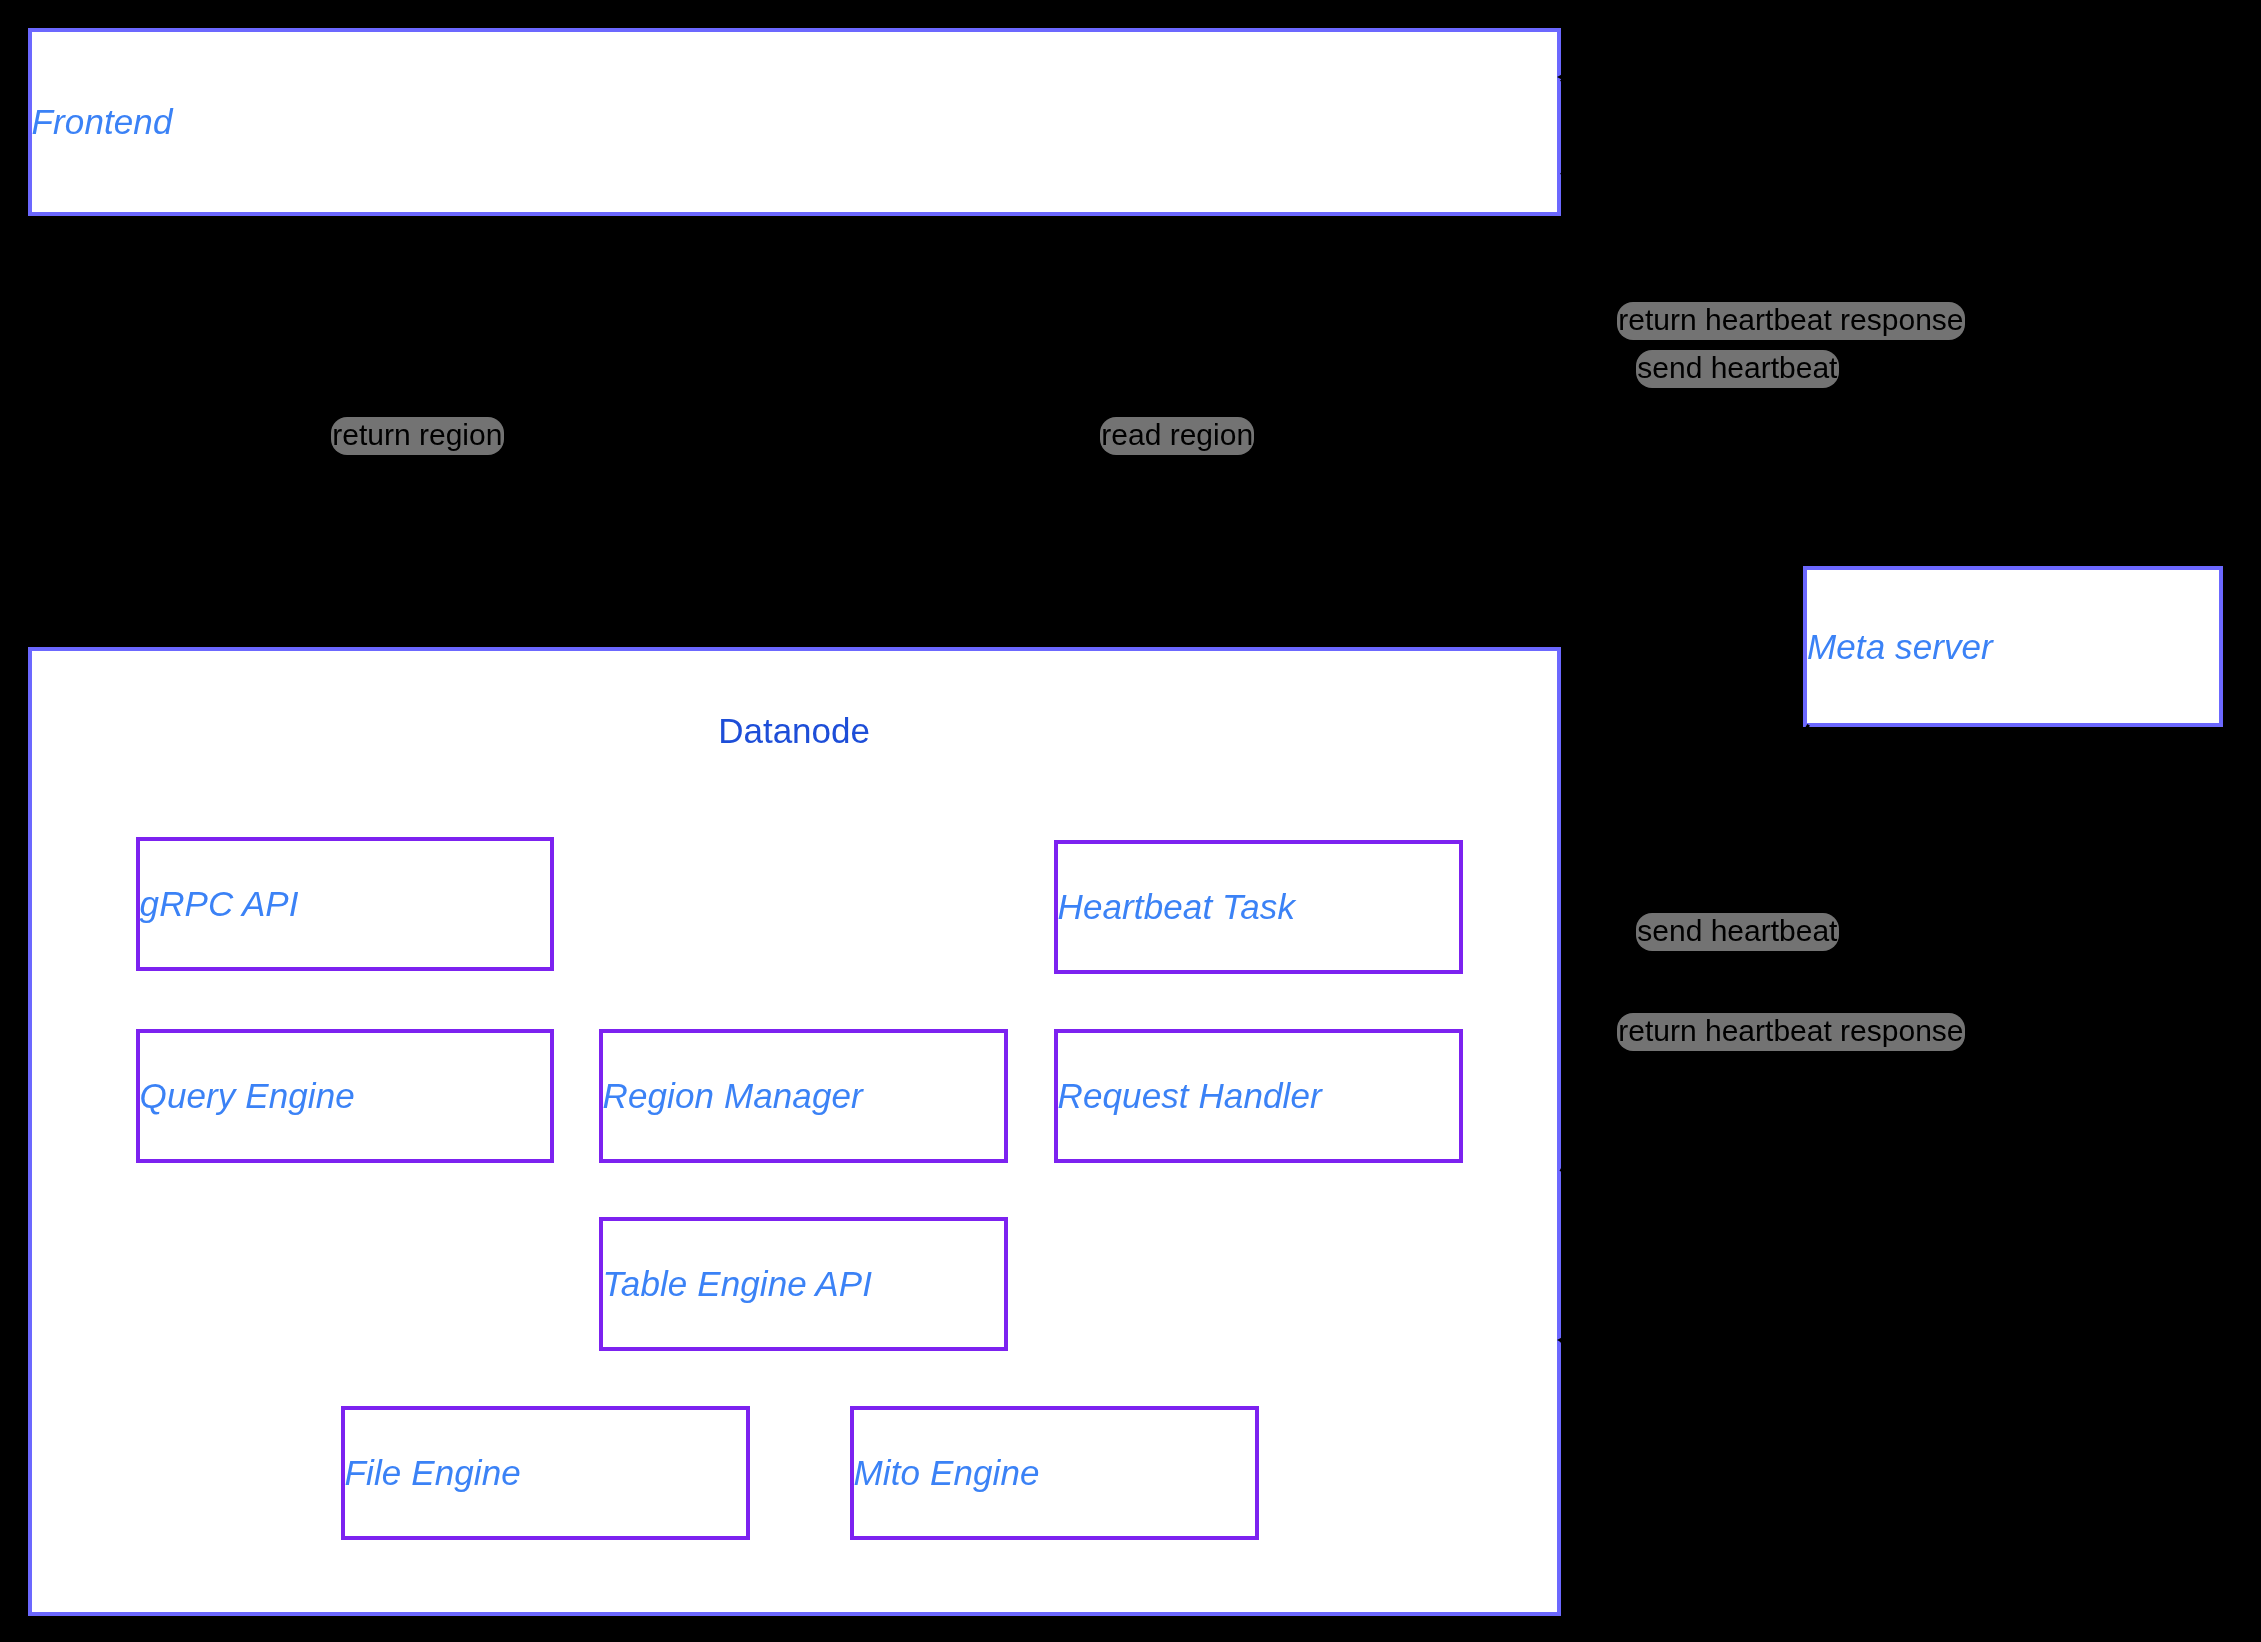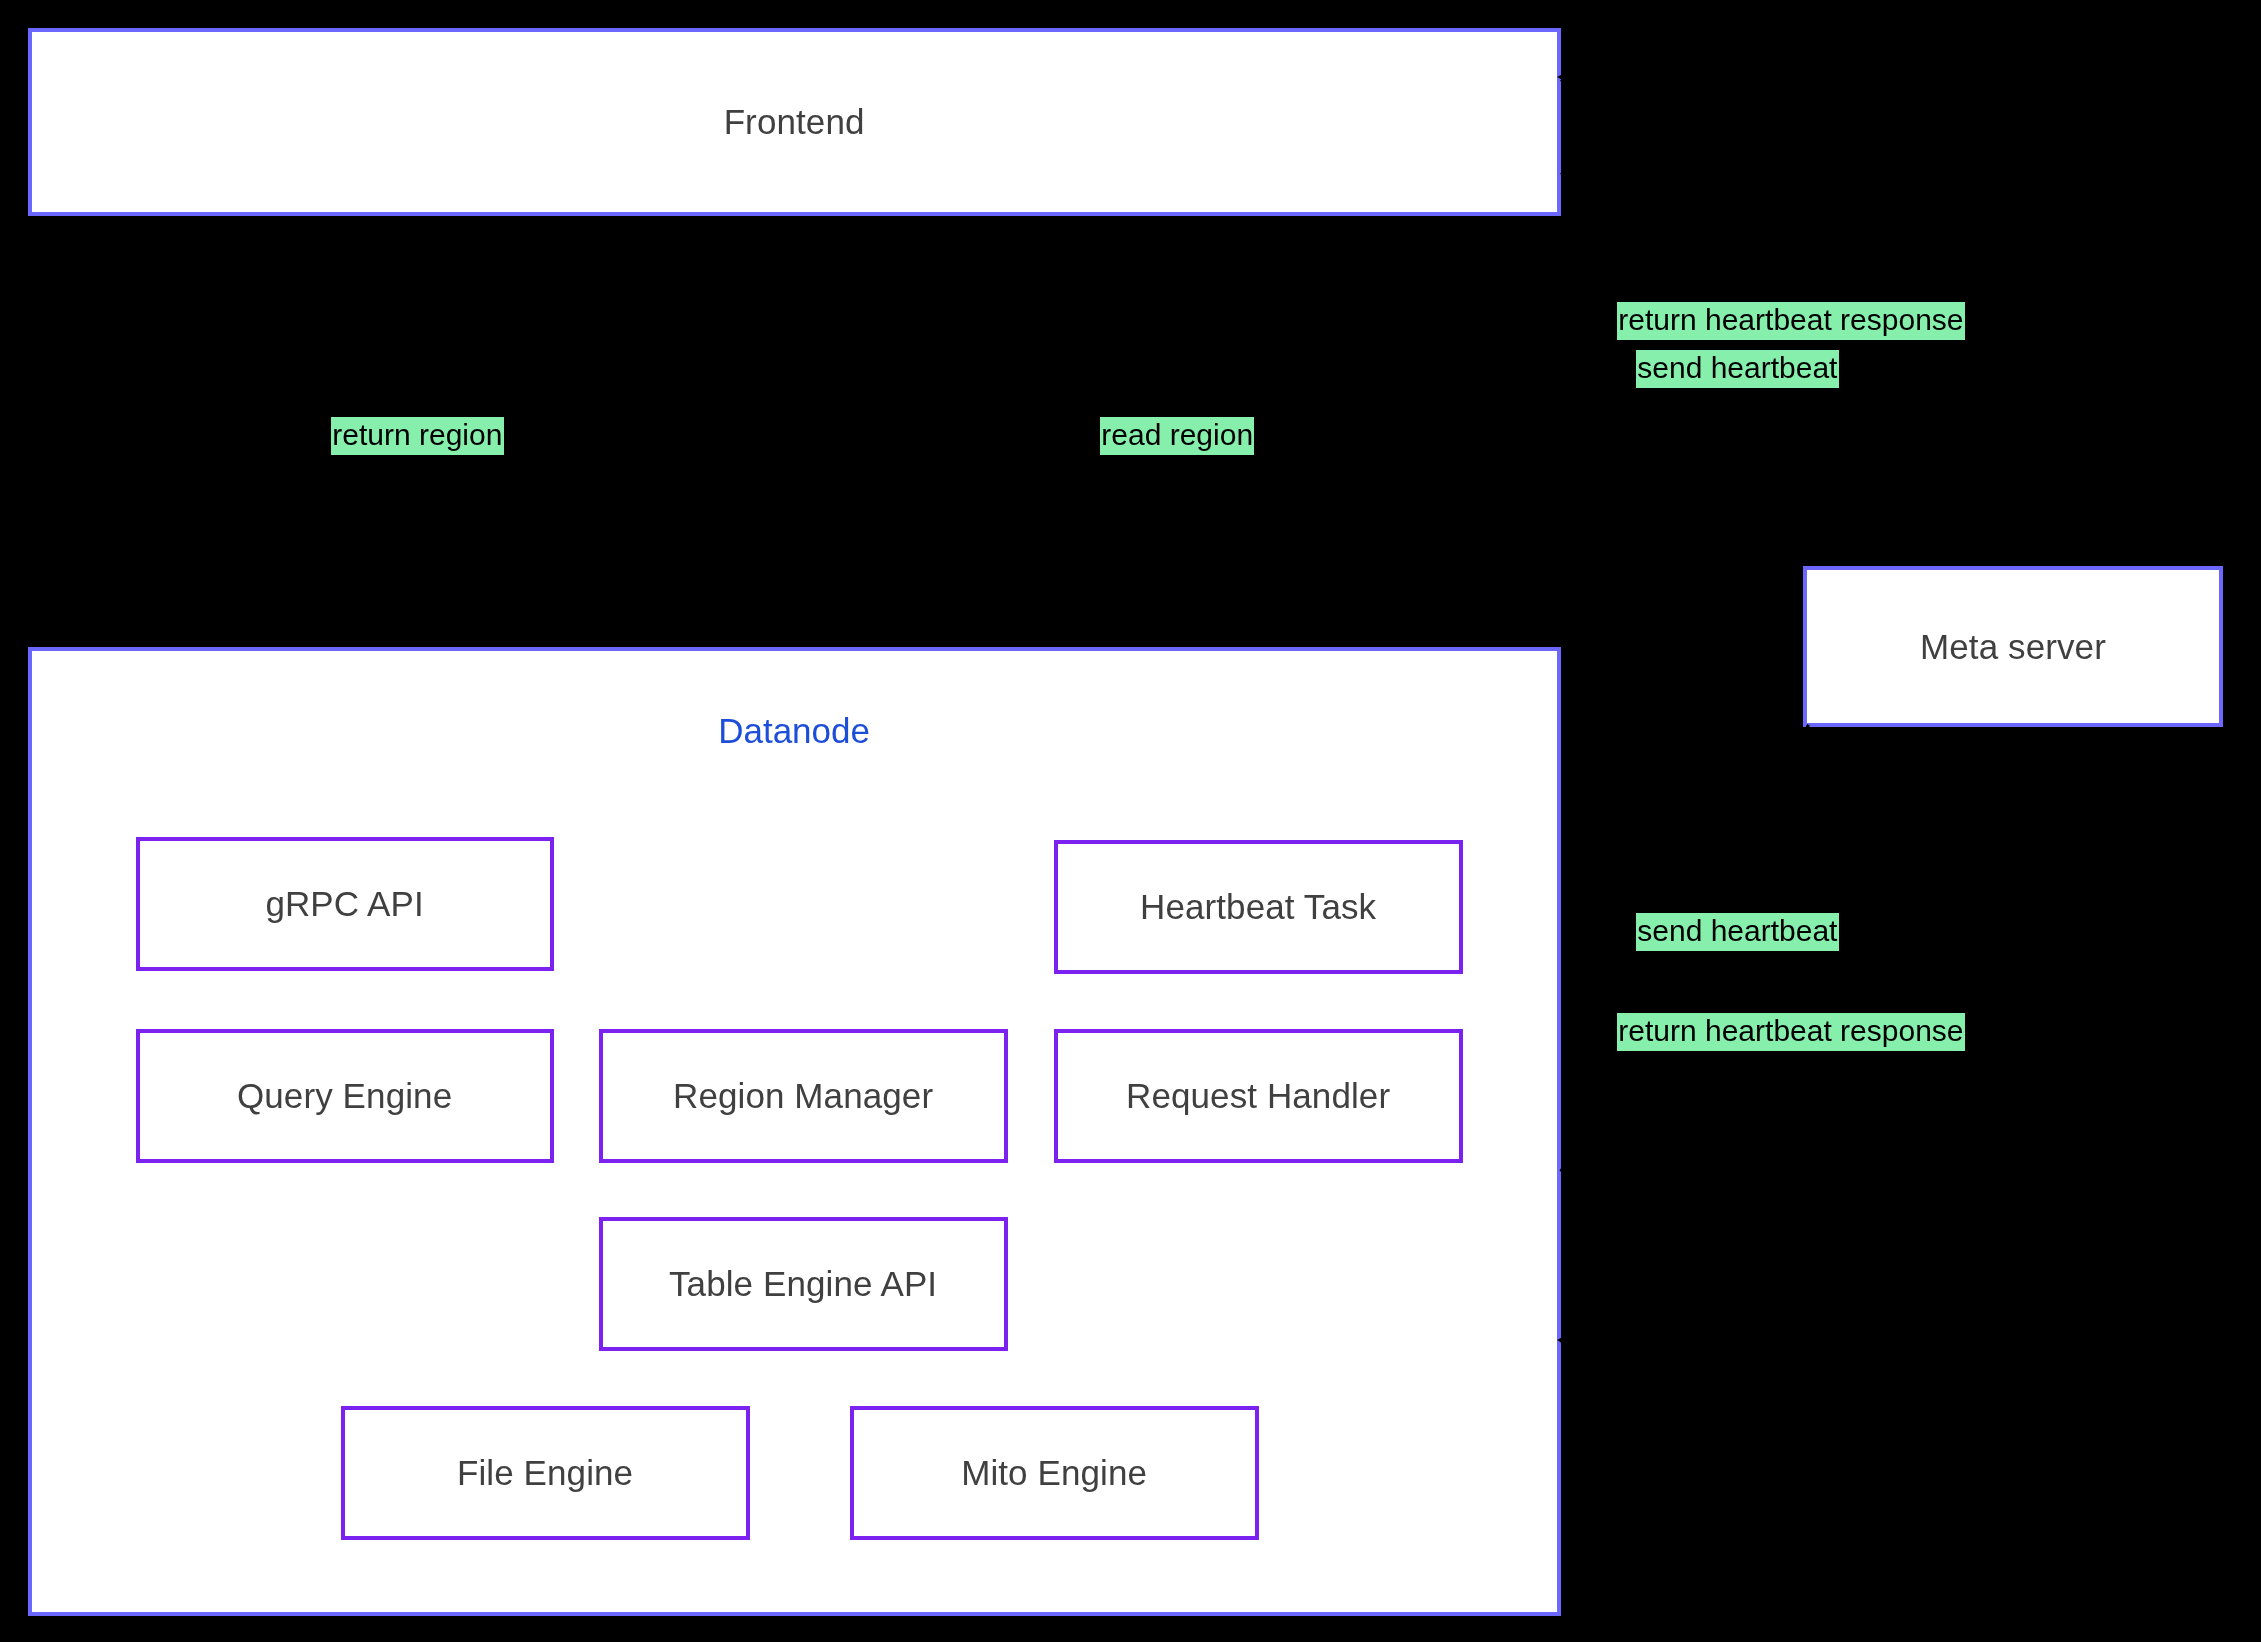--- a/index.html
+++ b/index.html
@@ -28,49 +28,51 @@
   }
   .node-inner {
     border-width: 4px;
     border-color: #7c22f0;
     background: #ffffff;
   }
   .node-label {
     position: absolute;
     left: 0;
     width: 100%;
-    text-align: center;
-    color: #404040;
+    text-align: left;
+    color: #3b82f6;
     font-size: 35px;
     line-height: 1.15;
     letter-spacing: 0.1px;
     white-space: nowrap;
+    font-style: italic;
   }
   .label-center {
     top: 50%;
     transform: translateY(-50%);
   }
   .container-title {
     position: absolute;
     left: 0;
     width: 100%;
     text-align: center;
     color: #1d4ed8;
     font-size: 35px;
     white-space: nowrap;
   }
   .edge-label {
     position: absolute;
-    background: #86efac;
+    background: #737373;
     color: #000000;
     font-size: 30px;
     line-height: 1.0;
     padding: 3.4px 1.3px 4.7px 1.3px;
     white-space: nowrap;
     box-sizing: border-box;
+    border-radius: 16px;
   }
   .edge-line {
     position: absolute;
     background: #000000;
   }
   .arrow-tip {
     position: absolute;
     width: 0;
     height: 0;
   }

